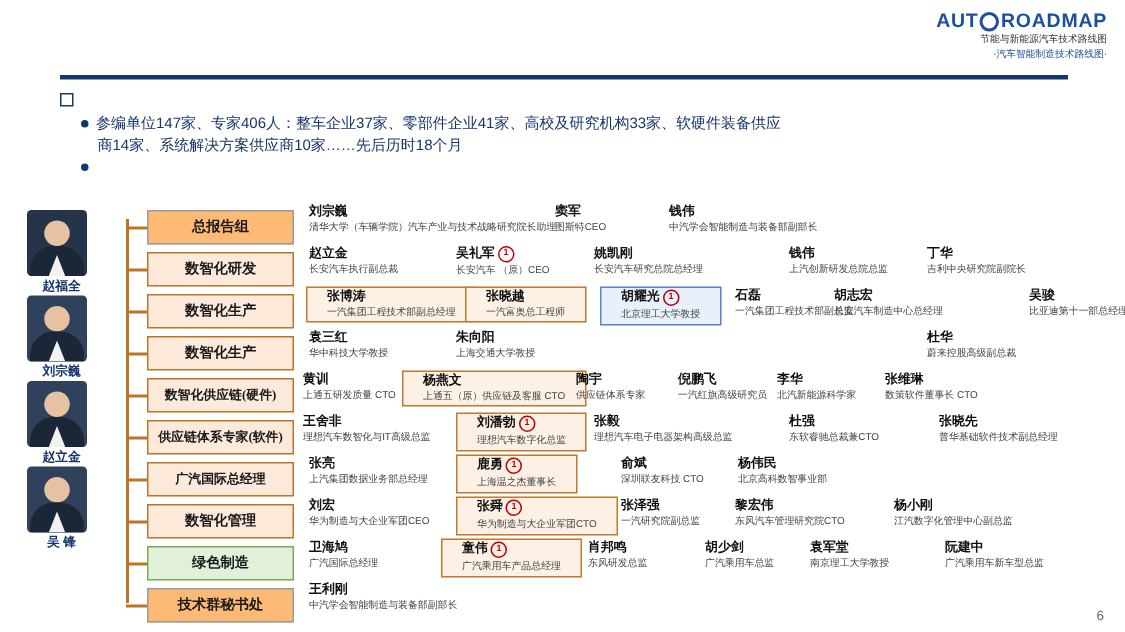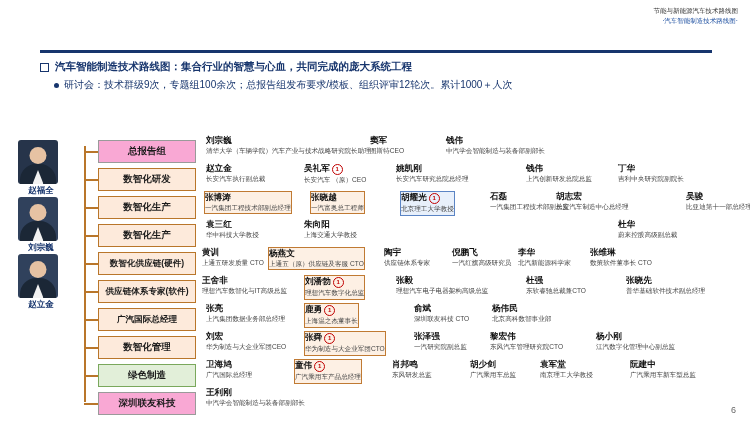--- a/index.html
+++ b/index.html
@@ -44,53 +44,58 @@
 
   
   .chart{position:absolute;left:78px;top:138px;width:664px;height:272px;}
   .spine{position:absolute;left:6px;top:8px;width:1.5px;height:256px;background:#b9762a;}
 
   .grow{position:absolute;left:0;height:22px;}
   .connector{position:absolute;left:6px;width:14px;height:1.5px;background:#b9762a;top:11px;}
 
   .gbox{position:absolute;left:20px;top:0;width:96px;height:21px;border:1.2px solid #b9762a;background:#fdeadb;
         font-size:9.5px;font-weight:bold;color:#1a1a1a;display:flex;align-items:center;justify-content:center;}
-  .gbox.gray{background:#f9a8d4;border-color:#9a9a9a;}
+  .gbox.gray{background:#fdba74;border-color:#9a9a9a;}
   .gbox.green{background:#e2efd9;border-color:#7aa85c;}
-  .gbox.narrowtext{font-size:8.6px;}
+  .gbox.narrowtext{font-size:8.6px;font-family:Liberation Serif, serif;}
 
   .pers{position:absolute;top:-4px;font-size:7.4px;line-height:9.5px;color:#222;white-space:nowrap;}
   .pers .nm{font-size:8.6px;font-weight:bold;color:#111;}
   .pers .tt{font-size:6.6px;color:#444;}
   .badge{display:inline-block;width:9px;height:9px;line-height:9px;text-align:center;border:1px solid #c00000;color:#c00000;
          border-radius:50%;font-size:6px;font-weight:bold;margin-left:2px;vertical-align:top;}
 
-  .pers.boxed{border:1.1px solid #c07a33;background:#fdf0e4;padding:1px 0;top:-5px;}
+  .pers.boxed{border:1.1px solid #c07a33;background:#fdf0e4;padding:1px 13px;top:-5px;}
   .pers.boxed.b2s{border-color:#5b84c4;background:#e8f0fb;}
 
   .pagenum{position:absolute;right:14px;bottom:6px;font-size:9px;color:#666;}
 </style>
 </head>
 <body>
 
 <div class="slide">
 
   <div class="logo">
+    <div class="logo-main">AUT<span class="ring"></span>ROADMAP</div>
     <div class="logo-sub">节能与新能源汽车技术路线图</div>
     <div class="logo-sub2">·汽车智能制造技术路线图·</div>
   </div>
 
   <div class="title-rule"></div>
 
   <div class="bullet-block">
     <div class="b1">
-      <span class="sq"></span><span>汽车智能制造技术路线图：集合行业的智慧与心血，共同完成的庞大系统工程</span>
+      <span class="sq"></span>
     </div>
     <div class="b2">
-      <span class="dot"></span><span>研讨会：技术群级9次，专题组100余次；总报告组发布要求/模板、组织评审12轮次。累计1000＋人次</span>
+      <span class="dot"></span><span>参编单位147家、专家406人：整车企业37家、零部件企业41家、高校及研究机构33家、软硬件装备供应</span>
+      <span class="indent">商14家、系统解决方案供应商10家……先后历时18个月</span>
+    </div>
+    <div class="b2">
+      <span class="dot"></span>
     </div>
   </div>
 
   <div class="people">
     <div class="person first">
       <div class="ph">
           <div class="face"></div>
           <div class="body"></div>
           <div class="shirt"></div>
         </div>
@@ -105,20 +110,28 @@
         </div>
       <div class="pname">刘宗巍</div>
     </div>
     <div class="person">
       <div class="ph">
           <div class="face"></div>
           <div class="body"></div>
           <div class="shirt"></div>
         </div>
       <div class="pname">赵立金</div>
+    </div>
+    <div class="person">
+      <div class="ph">
+          <div class="face"></div>
+          <div class="body"></div>
+          <div class="shirt"></div>
+        </div>
+      <div class="pname">吴  锋</div>
     </div>
   </div>
 
   <div class="chart">
     <div class="spine"></div>
 
     <div class="grow" style="top:2px">
       <div class="connector"></div>
       <div class="gbox gray">总报告组</div>
       <div class="pers" style="left:128px"><span class="nm">刘宗巍</span><br><span class="tt">清华大学（车辆学院）汽车产业与技术战略研究院长助理</span></div>
@@ -201,19 +214,19 @@
       <div class="pers" style="left:128px"><span class="nm">卫海鸠</span><br><span class="tt">广汽国际总经理</span></div>
       <div class="pers boxed" style="left:216px"><span class="nm">童伟</span><span class="badge">1</span><br><span class="tt">广汽乘用车产品总经理</span></div>
       <div class="pers" style="left:314px"><span class="nm">肖邦鸣</span><br><span class="tt">东风研发总监</span></div>
       <div class="pers" style="left:392px"><span class="nm">胡少剑</span><br><span class="tt">广汽乘用车总监</span></div>
       <div class="pers" style="left:462px"><span class="nm">袁军堂</span><br><span class="tt">南京理工大学教授</span></div>
       <div class="pers" style="left:552px"><span class="nm">阮建中</span><br><span class="tt">广汽乘用车新车型总监</span></div>
     </div>
 
     <div class="grow" style="top:254px">
       <div class="connector"></div>
-      <div class="gbox gray">深圳联友科技</div>
+      <div class="gbox gray">技术群秘书处</div>
       <div class="pers" style="left:128px"><span class="nm">王利刚</span><br><span class="tt">中汽学会智能制造与装备部副部长</span></div>
     </div>
   </div>
 
   <div class="pagenum">6</div>
 </div>
 
 </body></html>

